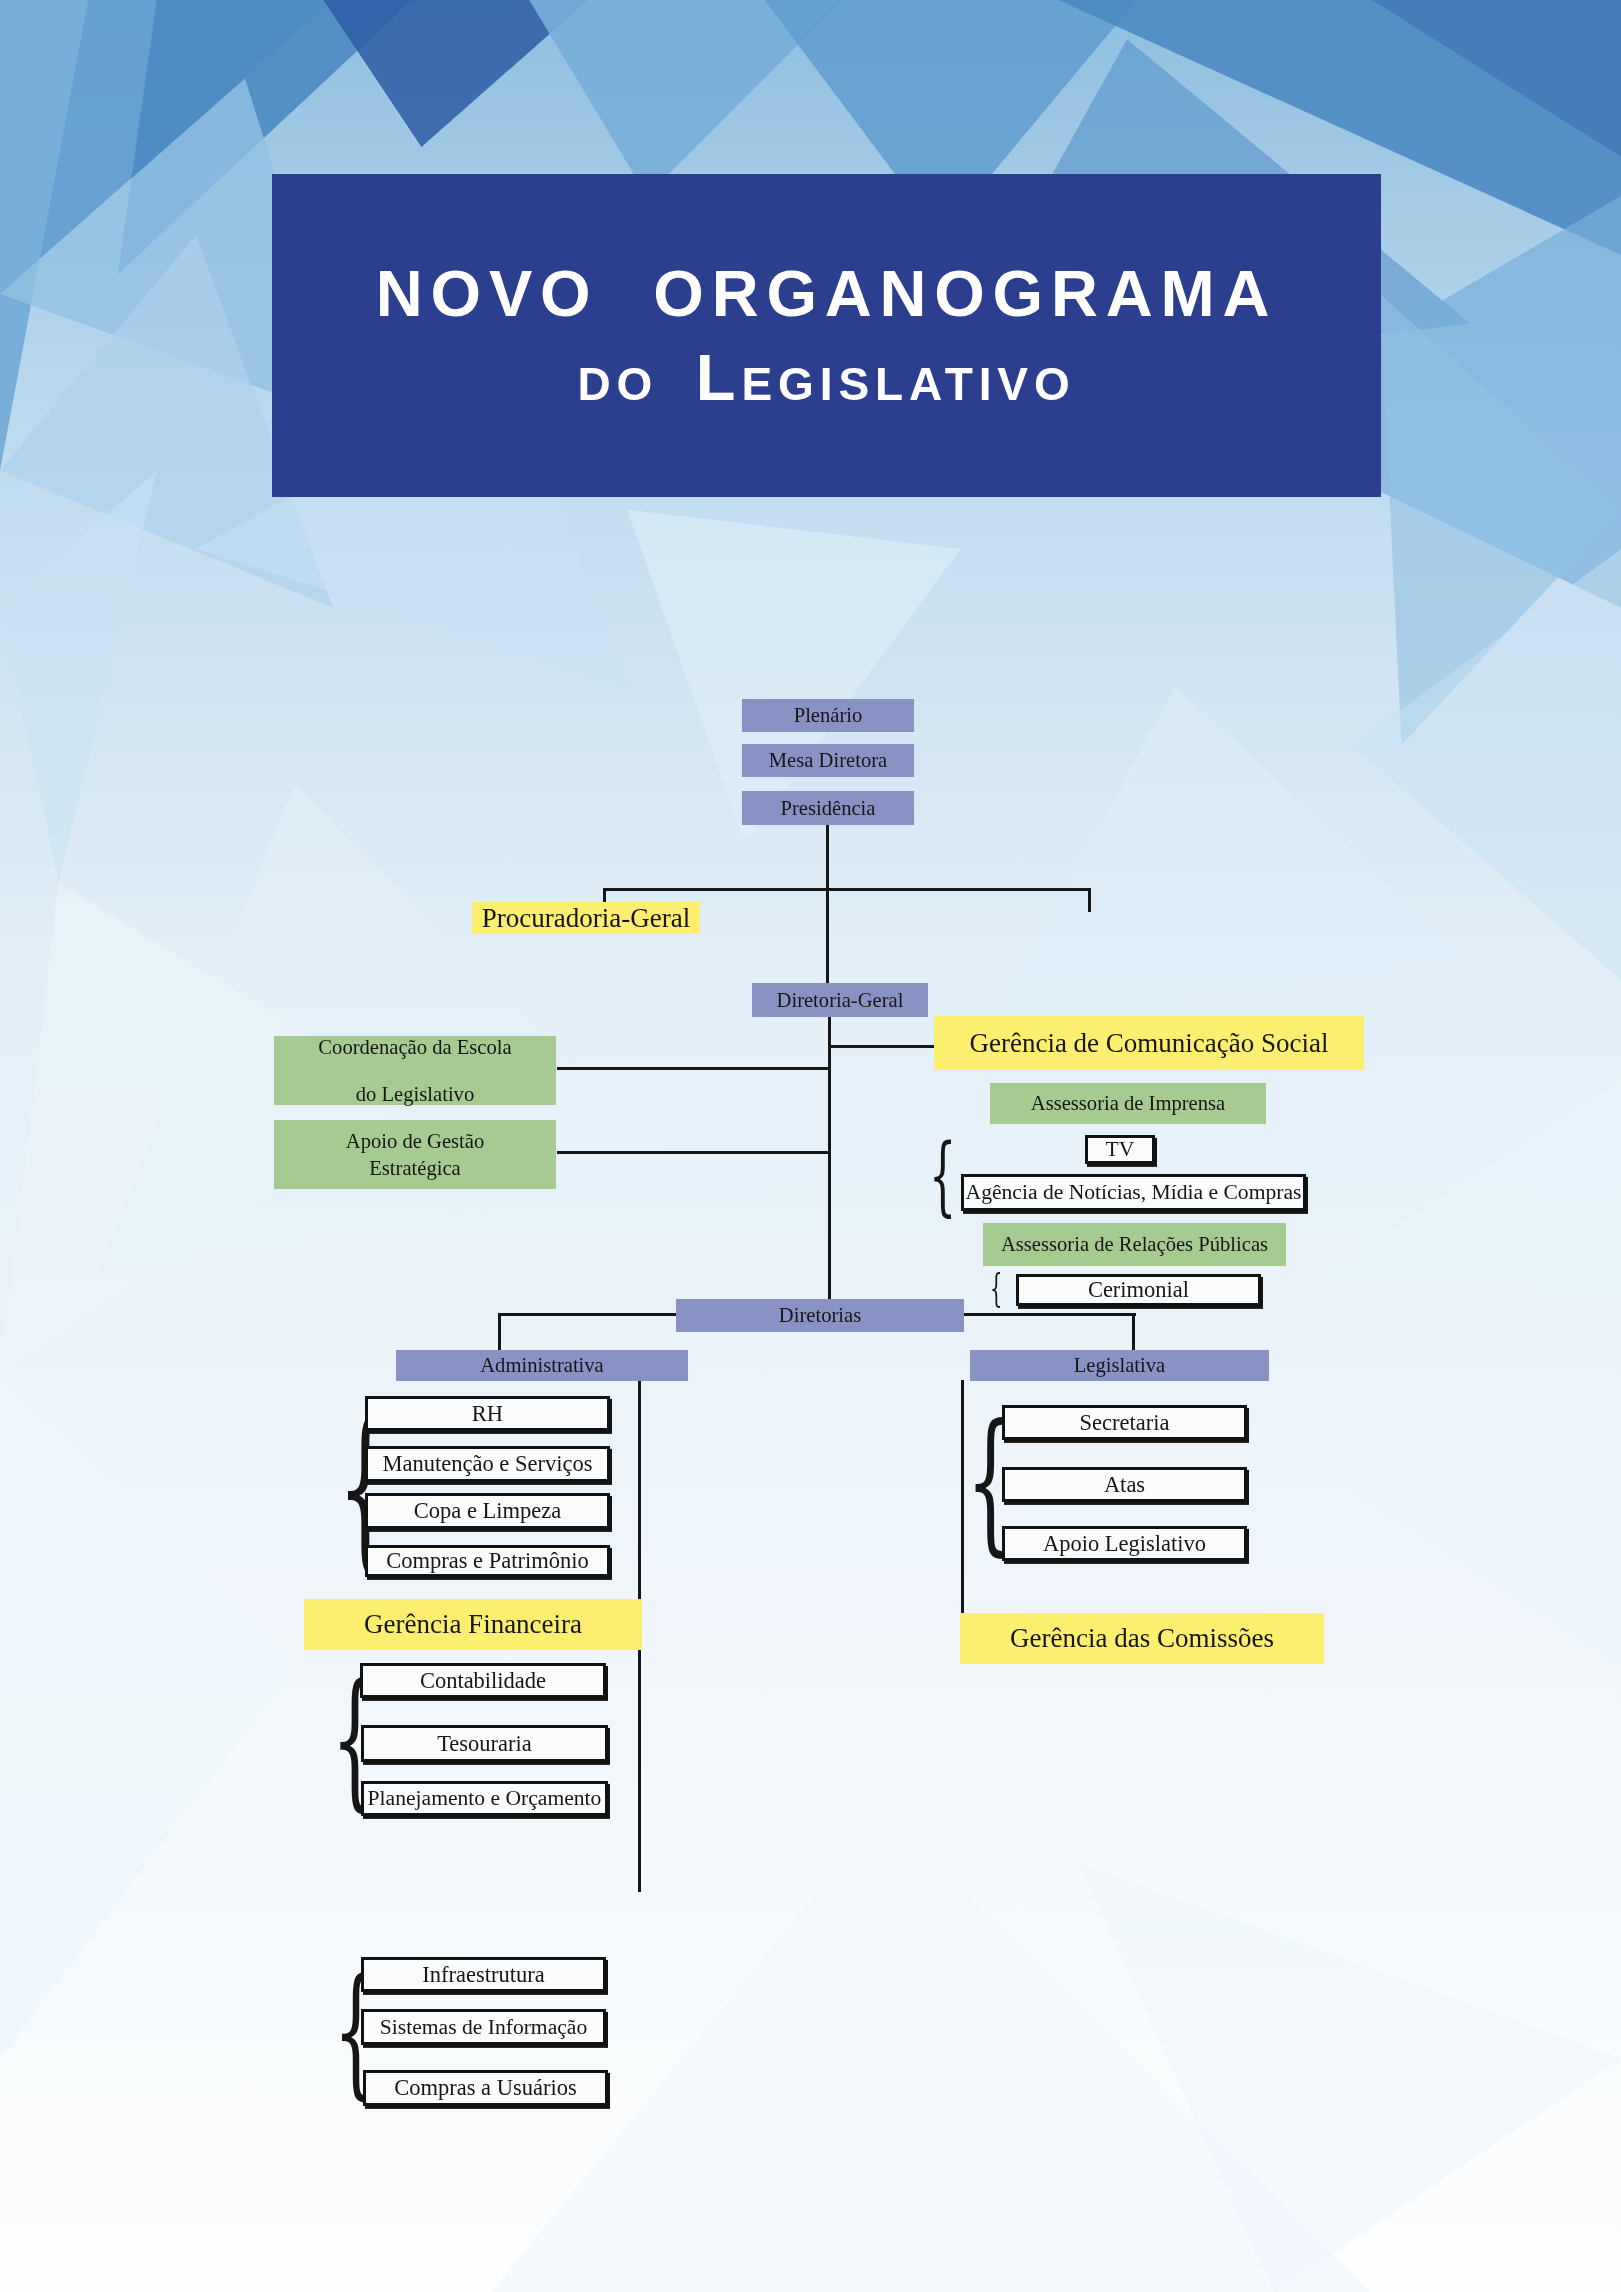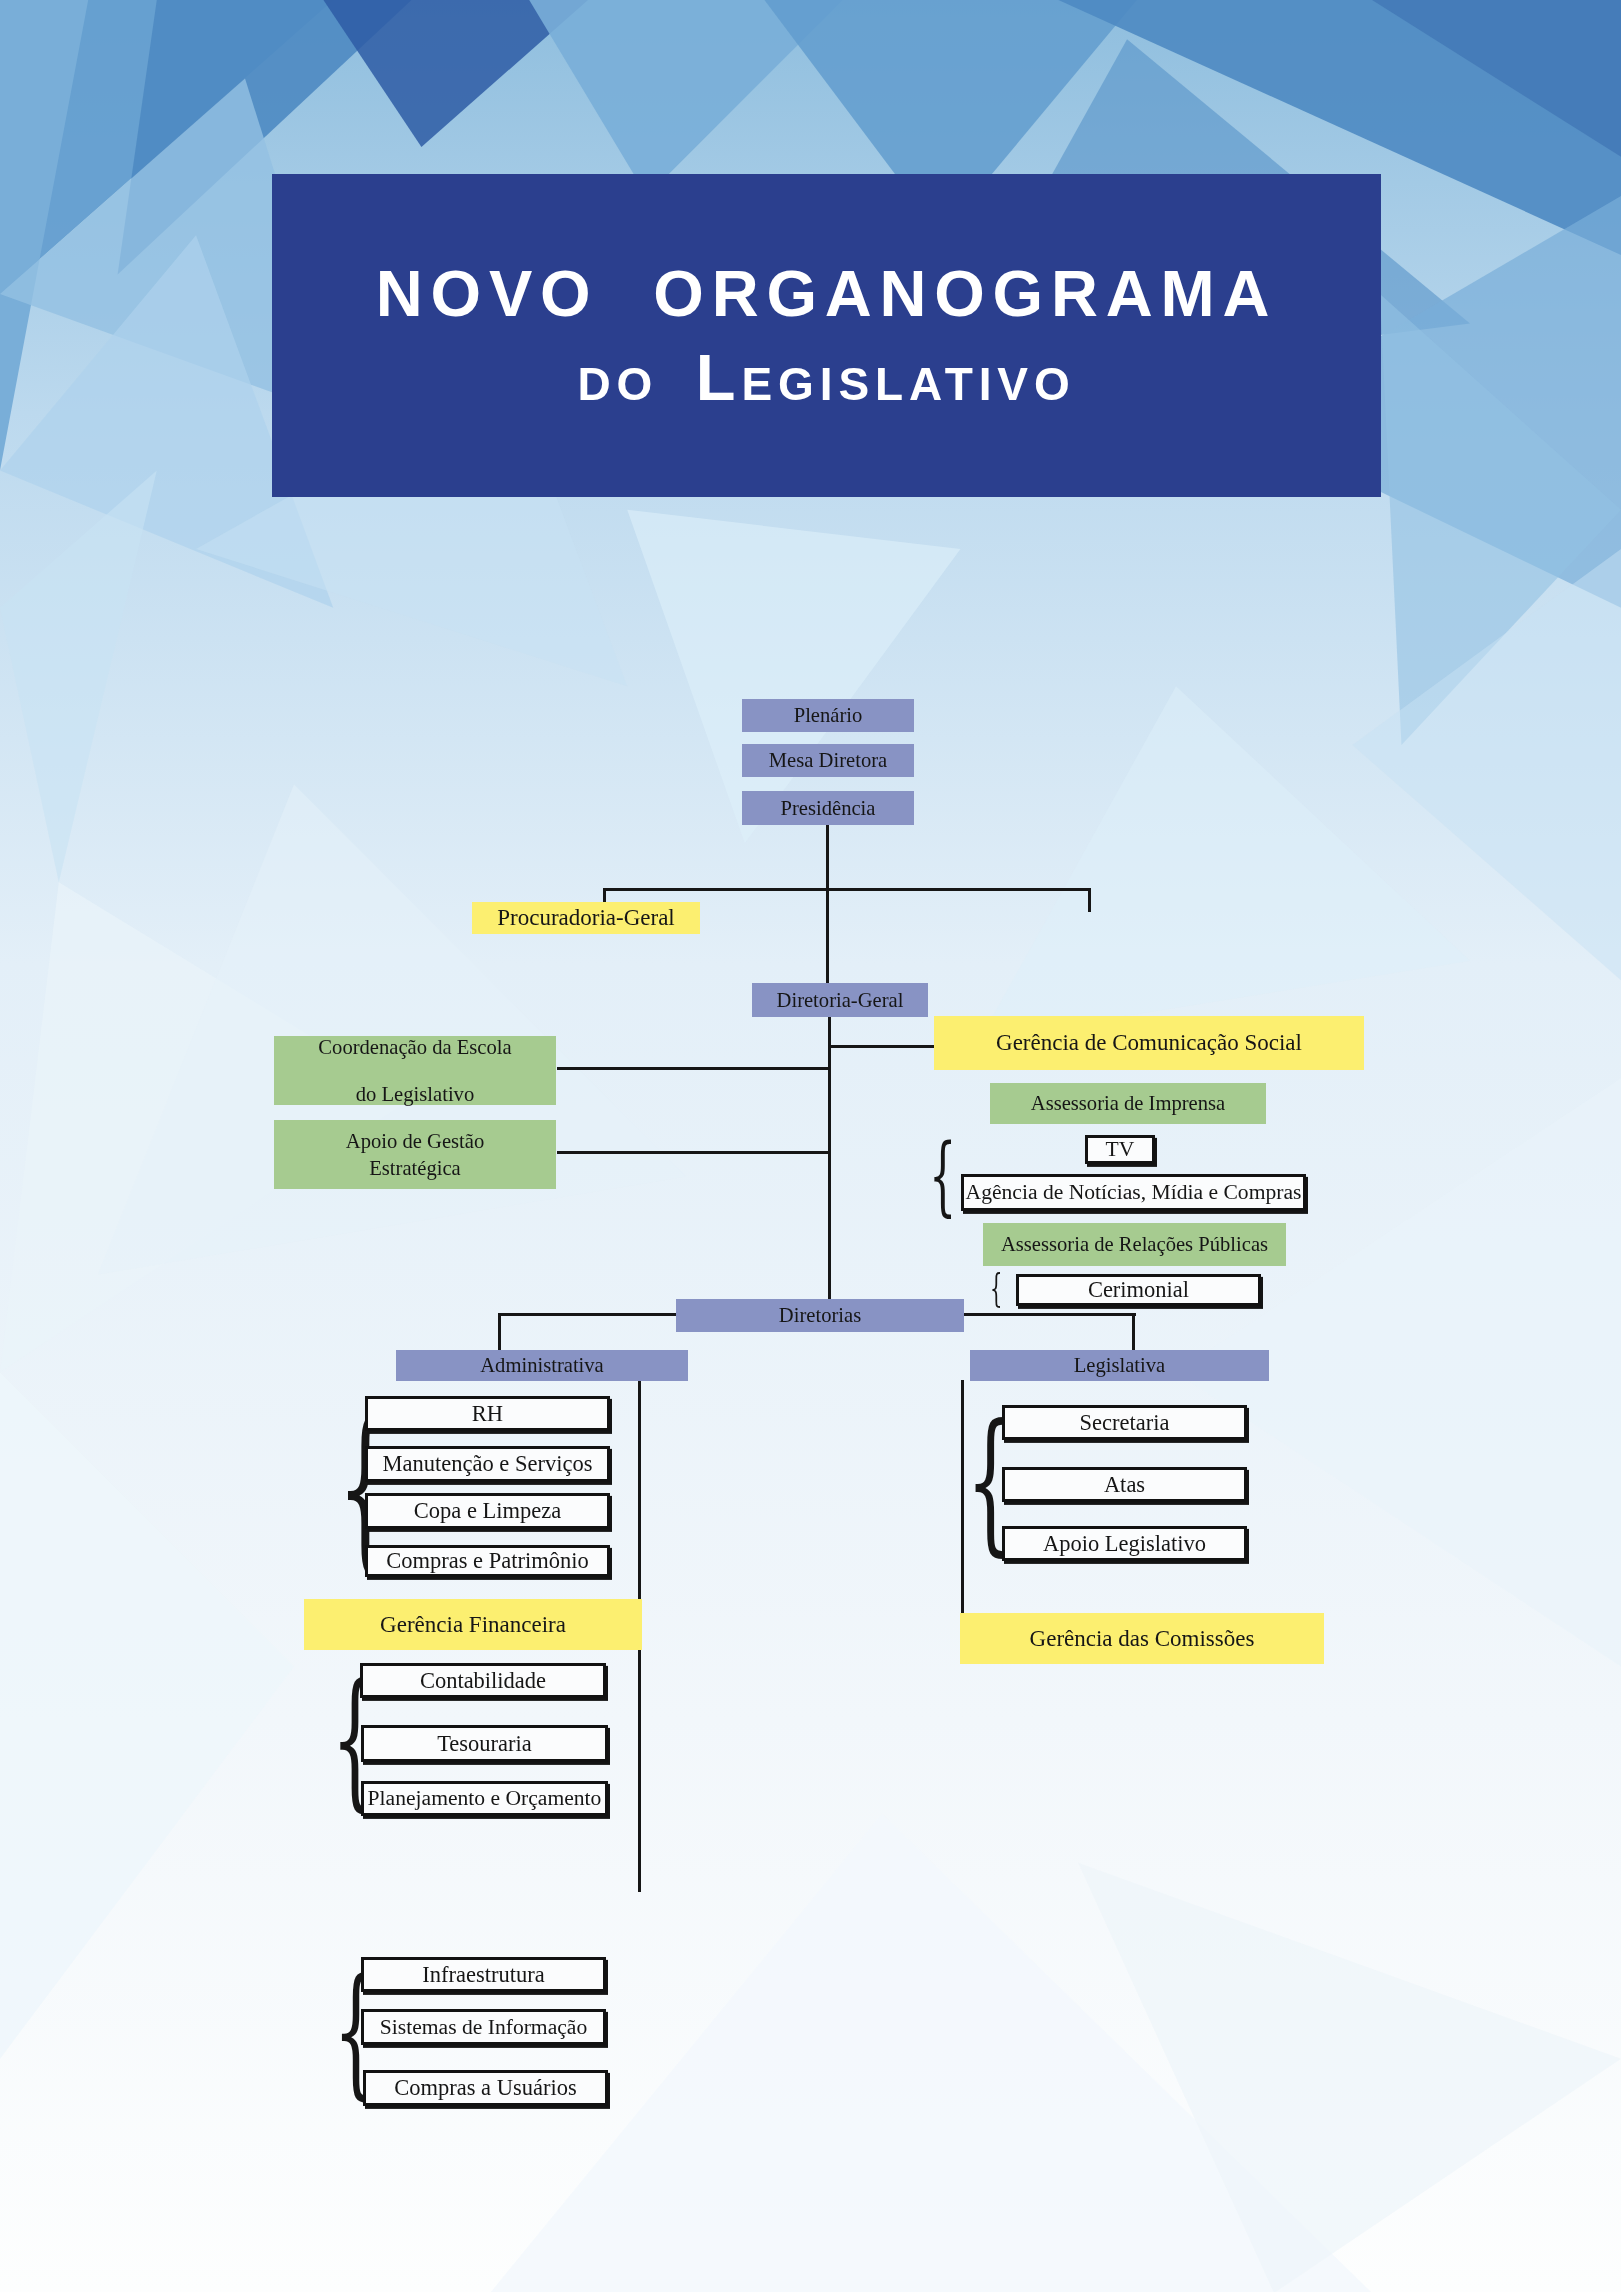--- a/index.html
+++ b/index.html
@@ -14,21 +14,21 @@
               font-size:65px;letter-spacing:7.8px;word-spacing:29px;white-space:nowrap;}
   .banner .l2{font-family:"Liberation Sans",sans-serif;font-weight:700;color:#ffffff;
               font-size:65px;font-variant:small-caps;letter-spacing:5.9px;word-spacing:13.7px;white-space:nowrap;}
 
   .subtitle{position:absolute;left:251px;top:572px;width:1225px;z-index:2;
             font-family:"Liberation Sans",sans-serif;font-size:29px;color:#262626;white-space:nowrap;}
 
   .node{position:absolute;z-index:3;display:flex;align-items:center;justify-content:center;
         text-align:center;color:#161616;box-sizing:border-box;font-size:20.6px;white-space:nowrap;}
   .purple{background:#8893c4;}
-  .yellow{background:#fcef70;font-size:23px;}
+  .yellow{background:#fcef70;font-size:27px;}
   .green {background:#a6cb90;font-size:20.6px;}
   .white {background:#fbfcfd;border:3.9px solid #121212;font-size:22.5px;box-shadow:2px 2.9px 0 #141414;}
   .two{flex-direction:column;line-height:1.3;}
 
   .line{position:absolute;background:#161616;z-index:2;}
 
   .brace{position:absolute;z-index:3;color:#161616;font-family:"DejaVu Serif",serif;
          transform:scaleX(0.5);transform-origin:left center;display:flex;align-items:center;}
 </style>
 </head>

